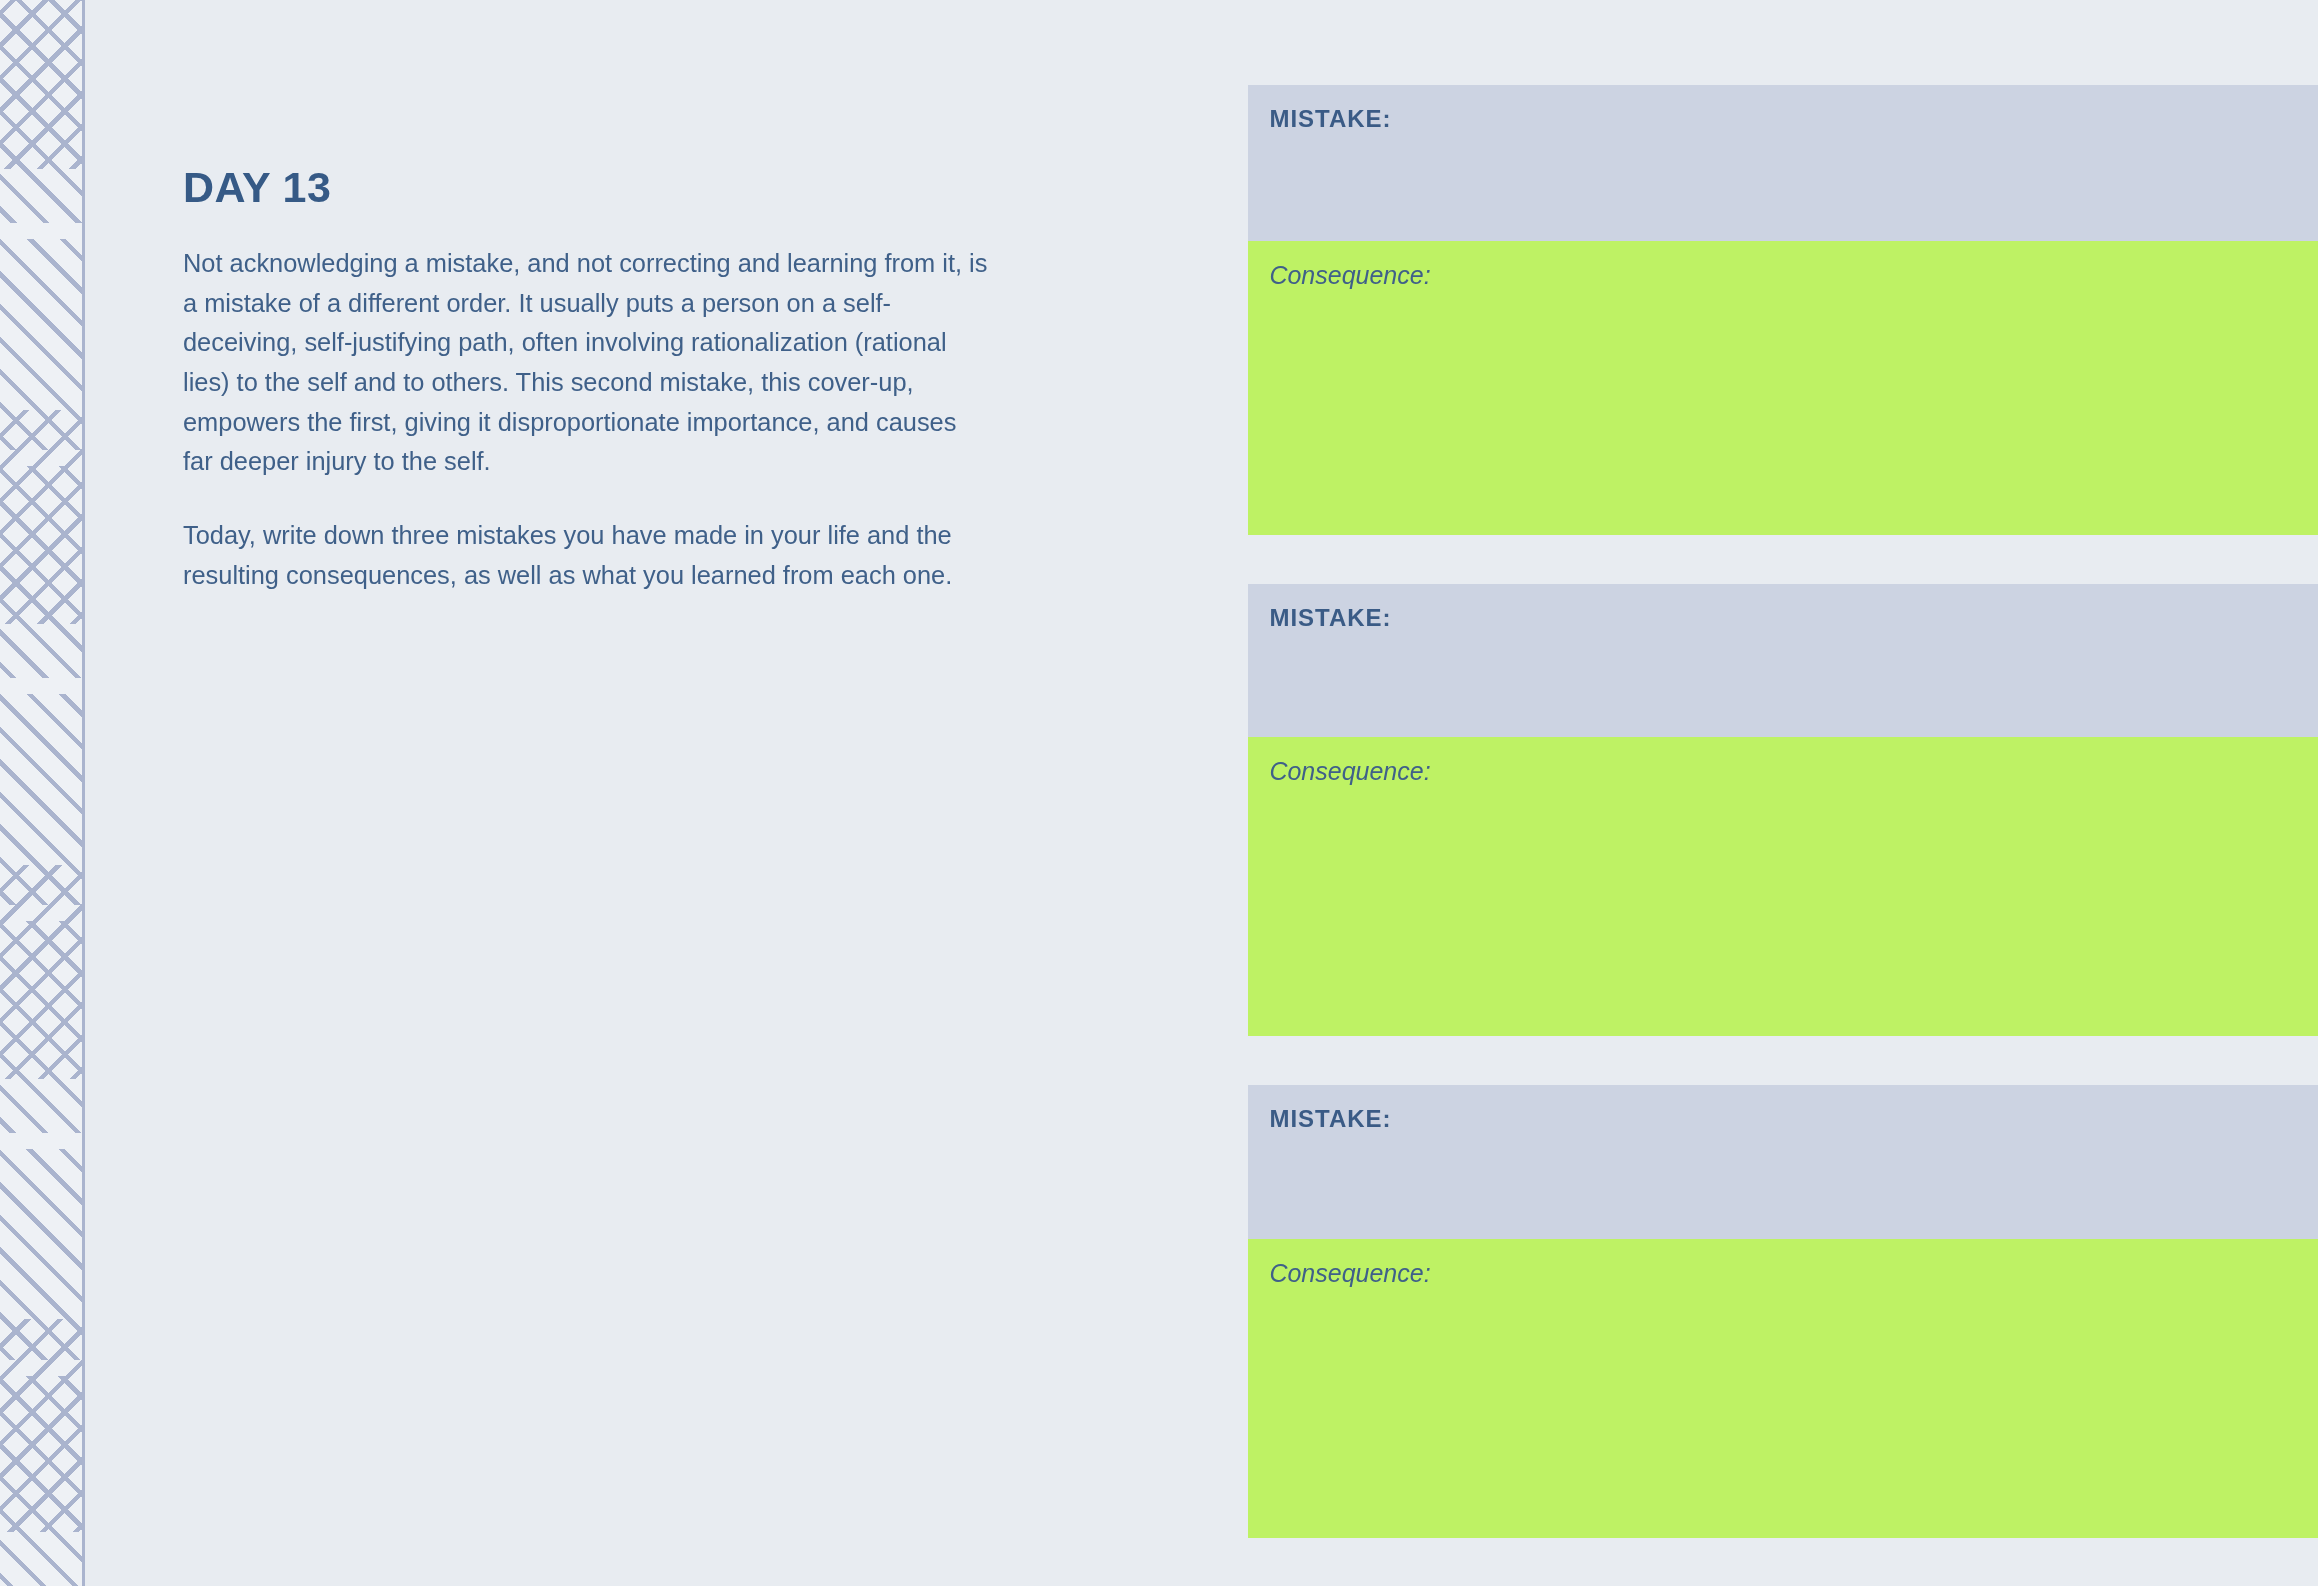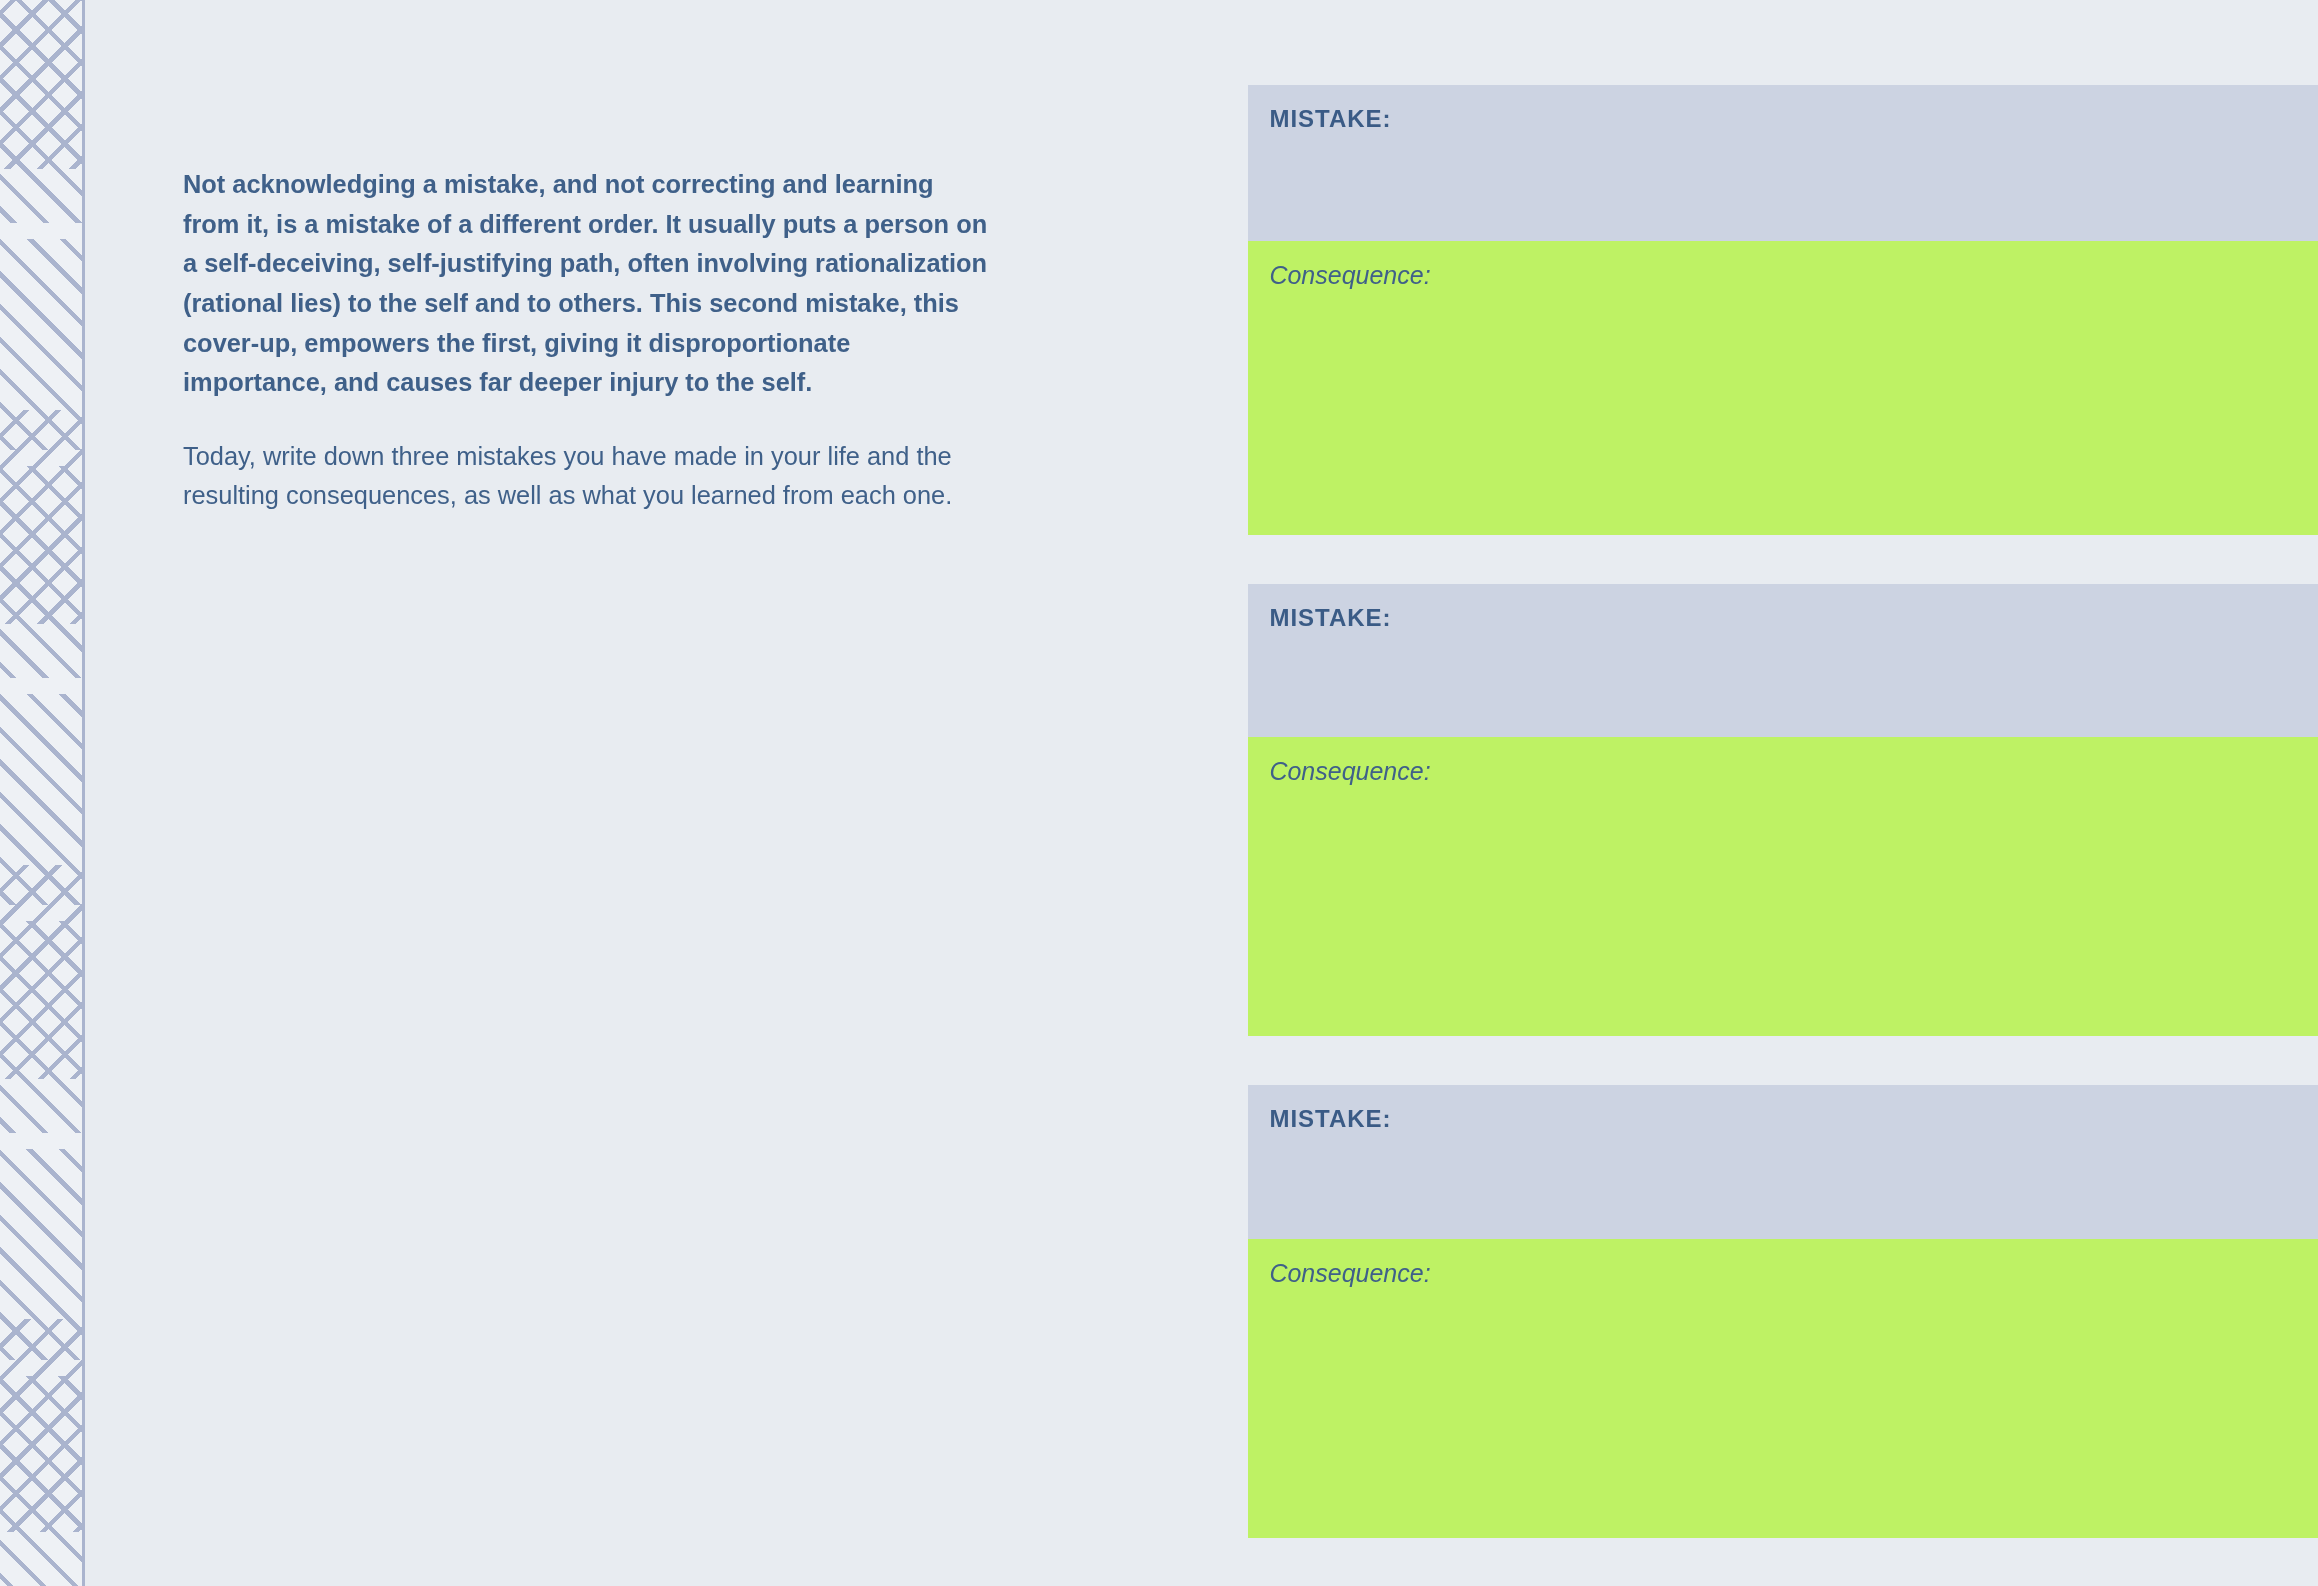--- a/index.html
+++ b/index.html
@@ -87,21 +87,21 @@
     margin: 0 0 34px 0;
     line-height: 1.05;
   }
   .para {
     font-size: 25.4px;
     line-height: 1.56;
     color: #3f6089;
     margin: 0 0 34px 0;
     max-width: 803px;
   }
-  .para.p2 { max-width: 807px; font-weight: bold; }
+  .para.p2 { max-width: 807px; }
   .para em { font-style: italic; }
 
   
   .right-col {
     position: absolute;
     left: 1248px;
     top: 85px;
     width: 1077px;
   }
   .entry {
@@ -152,20 +152,21 @@
   <div class="blockmask" style="top:1360px;height:16px;"></div>
   <div class="stripes alt" style="clip-path: polygon(0 464px,169px 464px,169px 678px,0 678px);"></div>
   <div class="stripes alt" style="clip-path: polygon(0 919px,169px 919px,169px 1133px,0 1133px);"></div>
   <div class="stripes alt" style="clip-path: polygon(0 1373px,169px 1373px,169px 1586px,0 1586px);"></div>
   <div class="rightline"></div>
 </div>
 
 <div class="page-bg"></div>
 
 <div class="left-col">
+  <h1 class="day-title">DAY 13</h1>
 
 
   <p class="para p2">Not acknowledging a mistake, and not correcting and learning from it, is a mistake of a different order. It usually puts a person on a self-deceiving, self-justifying path, often involving rationalization (rational lies) to the self and to others. This second mistake, this cover-up, empowers the first, giving it disproportionate importance, and causes far deeper injury to the self.</p>
 
   <p class="para p3">Today, write down three mistakes you have made in your life and the resulting consequences, as well as what you learned from each one.</p>
 </div>
 
 <div class="right-col">
 
   <div class="entry e1">

